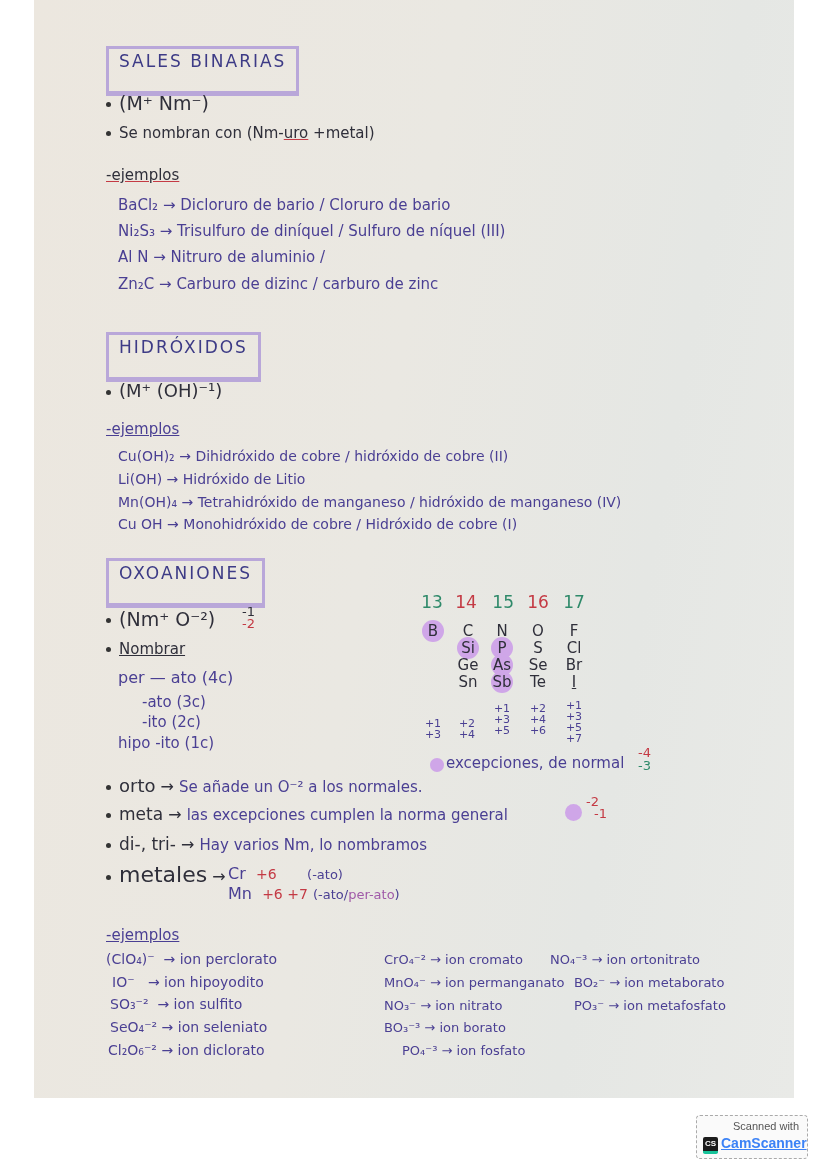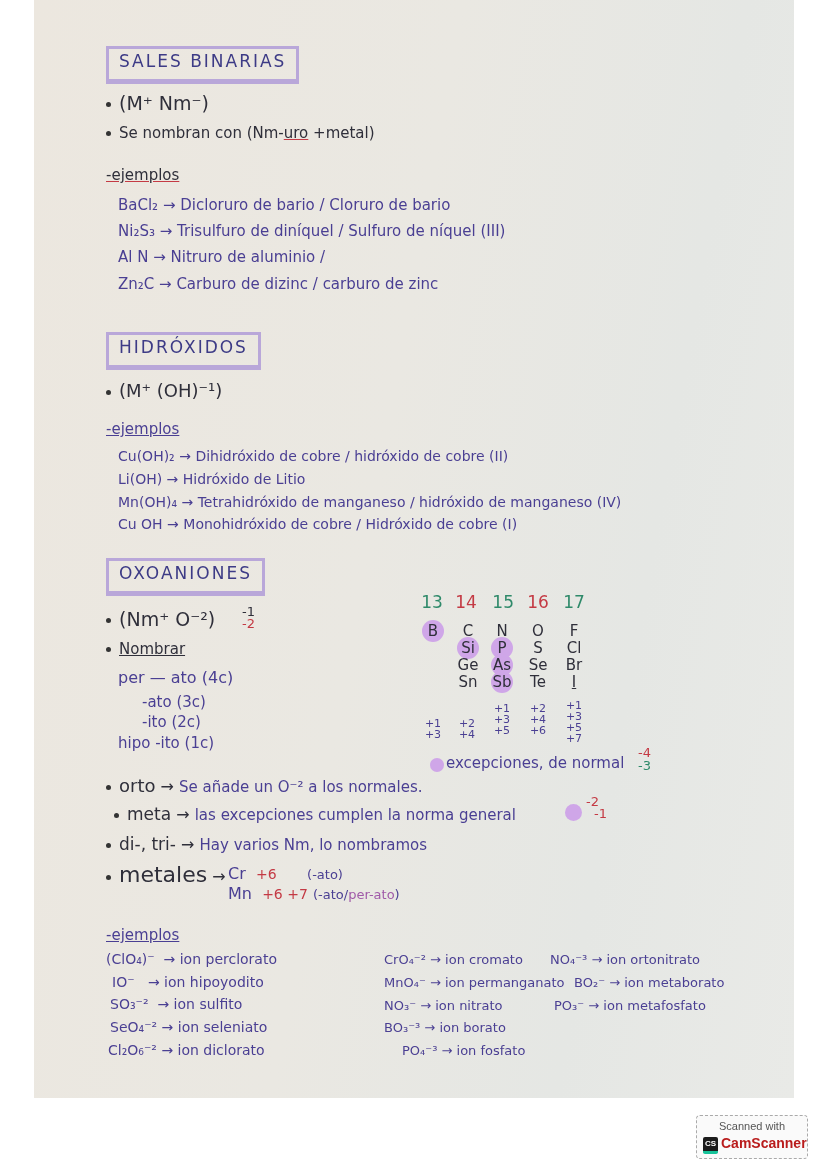--- a/index.html
+++ b/index.html
@@ -5,39 +5,39 @@
   html, body { margin:0; padding:0; }
   body { width:828px; height:1171px; background:#ffffff; position:relative; overflow:hidden;
          font-family:"DejaVu Sans", sans-serif; }
   .paper { position:absolute; left:34px; top:0; width:760px; height:1098px;
            background:linear-gradient(100deg,#ece7df 0%,#eae8e2 45%,#e5e7e4 75%,#e9eae7 100%); }
   .ink { color:#4a3f93; }
   .blk { color:#2f2f3a; }
   .red { color:#c43a44; }
   .grn { color:#2f8a6a; }
   .abs { position:absolute; white-space:nowrap; }
-  .title { position:absolute; border:3px solid #b9a7d9; border-bottom-width:5px; padding:2px 10px 8px 10px;
+  .title { position:absolute; border:3px solid #b9a7d9; border-bottom-width:5px; padding:2px 10px 20px 10px;
            font-size:17px; letter-spacing:2px; color:#3d3b86; background:transparent; }
   .t16 { font-size:16px; }
   .t15 { font-size:15px; }
   .t14 { font-size:14px; }
   .t13 { font-size:13px; }
   .u { text-decoration:underline; }
   .ured { text-decoration:underline; text-decoration-color:#c43a44; }
   .bullet { display:inline-block; width:5px; height:5px; border-radius:50%; background:#333; margin-right:8px; vertical-align:middle; }
   .pt { position:absolute; font-size:15px; color:#2f2f3a; width:28px; text-align:center; }
   .hl { position:absolute; width:22px; height:22px; border-radius:50%; background:#cfa6e8; }
   .ox { position:absolute; font-size:11px; color:#4a3f93; line-height:11px; text-align:center; width:24px; white-space:pre; }
   .grpn { position:absolute; font-size:17px; width:28px; text-align:center; }
   .badge { position:absolute; left:696px; top:1115px; width:110px; height:42px; border:1px dashed #aaa; border-radius:4px;
            background:#fafafa; font-family:"Liberation Sans", sans-serif; }
-  .badge .l1 { position:absolute; top:4px; left:0; width:100%; text-align:center; font-size:11px; color:#555; }
+  .badge .l1 { position:absolute; top:4px; left:14px; width:100%; text-align:center; font-size:11px; color:#555; }
   .badge .logo { position:absolute; left:6px; top:21px; width:15px; height:14px; background:#1c1c1c; border-radius:2px;
            border-bottom:3px solid #17c39a; color:#fff; font-size:8px; font-weight:bold; text-align:center; line-height:14px; }
-  .badge .l2 { position:absolute; left:24px; top:19px; font-size:14px; color:#b91c1c; font-weight:bold; }
+  .badge .l2 { position:absolute; left:24px; top:19px; font-size:14px; color:#3b82f6; font-weight:bold;text-decoration:underline; }
 </style>
 </head>
 <body>
 
 <div class="paper">
 
   <div class="title" style="left:72px;top:46px;">SALES BINARIAS</div>
   <div class="abs blk t16" style="left:72px;top:92px;font-size:19px;"><span class="bullet"></span><span>(M⁺ Nm⁻)</span></div>
   <div class="abs blk t15" style="left:72px;top:124px;"><span class="bullet"></span><span>Se nombran con (Nm-</span><span class="ured">uro</span><span> +metal)</span></div>
   <div class="abs blk t15 ured" style="left:72px;top:166px;">-ejemplos</div>
@@ -113,21 +113,21 @@
 +5
 +7</div>
 
     <div class="hl" style="left:396px;top:758px;width:14px;height:14px;"></div>
     <div class="abs ink t15" style="left:412px;top:754px;">excepciones, de normal</div>
     <div class="abs red t13" style="left:604px;top:745px;">-4</div>
     <div class="abs grn t13" style="left:604px;top:758px;">-3</div>
   </div>
 
   <div class="abs t16" style="left:72px;top:775px;"><span class="bullet"></span><span class="blk" style="font-size:18px">orto</span><span class="blk"> → </span><span class="ink t15">Se añade un O⁻² a los normales.</span></div>
-  <div class="abs t16" style="left:80px;top:804px;text-align:center;"><span class="bullet"></span><span class="blk" style="font-size:17px">meta</span><span class="blk"> → </span><span class="ink t15">las excepciones cumplen la norma general</span></div>
+  <div class="abs t16" style="left:72px;top:804px;text-align:center;"><span class="bullet"></span><span class="blk" style="font-size:17px">meta</span><span class="blk"> → </span><span class="ink t15">las excepciones cumplen la norma general</span></div>
   <div class="hl" style="left:531px;top:804px;width:17px;height:17px;"></div>
   <div class="abs red t13" style="left:552px;top:794px;">-2</div>
   <div class="abs red t13" style="left:560px;top:806px;">-1</div>
   <div class="abs t16" style="left:72px;top:834px;"><span class="bullet"></span><span class="blk" style="font-size:17px">di-, tri-</span><span class="blk"> → </span><span class="ink t15">Hay varios Nm, lo nombramos</span></div>
   <div class="abs t16" style="left:72px;top:862px;"><span class="bullet"></span><span class="blk" style="font-size:22px">metales</span> <span class="blk">→</span></div>
   <div class="abs t16" style="left:194px;top:864px;"><span class="ink">Cr</span>&nbsp; <span class="red t14">+6</span>&nbsp;&nbsp;&nbsp;&nbsp;&nbsp; <span class="ink t13">(-ato)</span></div>
   <div class="abs t16" style="left:194px;top:884px;"><span class="ink">Mn</span>&nbsp; <span class="red t14">+6 +7</span> <span class="ink t13">(-ato/</span><span class="t13" style="color:#a05aa8">per-ato</span><span class="ink t13">)</span></div>
 
   <div class="abs ink t15 u" style="left:72px;top:926px;">-ejemplos</div>
 
@@ -138,20 +138,20 @@
   <div class="abs ink t14" style="left:74px;top:1042px;"><span>Cl₂O₆⁻²</span> <span>→ ion diclorato</span></div>
 
   <div class="abs ink t13" style="left:350px;top:952px;"><span>CrO₄⁻²</span> <span>→ ion cromato</span></div>
   <div class="abs ink t13" style="left:350px;top:975px;"><span>MnO₄⁻</span> <span>→ ion permanganato</span></div>
   <div class="abs ink t13" style="left:350px;top:998px;"><span>NO₃⁻</span> <span>→ ion nitrato</span></div>
   <div class="abs ink t13" style="left:350px;top:1020px;"><span>BO₃⁻³</span> <span>→ ion borato</span></div>
   <div class="abs ink t13" style="left:368px;top:1043px;"><span>PO₄⁻³</span> <span>→ ion fosfato</span></div>
 
   <div class="abs ink t13" style="left:516px;top:952px;"><span>NO₄⁻³</span> <span>→ ion ortonitrato</span></div>
   <div class="abs ink t13" style="left:540px;top:975px;"><span>BO₂⁻</span> <span>→ ion metaborato</span></div>
-  <div class="abs ink t13" style="left:520px;top:998px;"><span>PO₃⁻</span> <span>→ ion metafosfato</span></div>
+  <div class="abs ink t13" style="left:540px;top:998px;"><span>PO₃⁻</span> <span>→ ion metafosfato</span></div>
 </div>
 
 <div class="badge">
   <div class="l1">Scanned with</div>
   <div class="logo">CS</div>
   <div class="l2">CamScanner</div>
 </div>
 
 </body></html>

